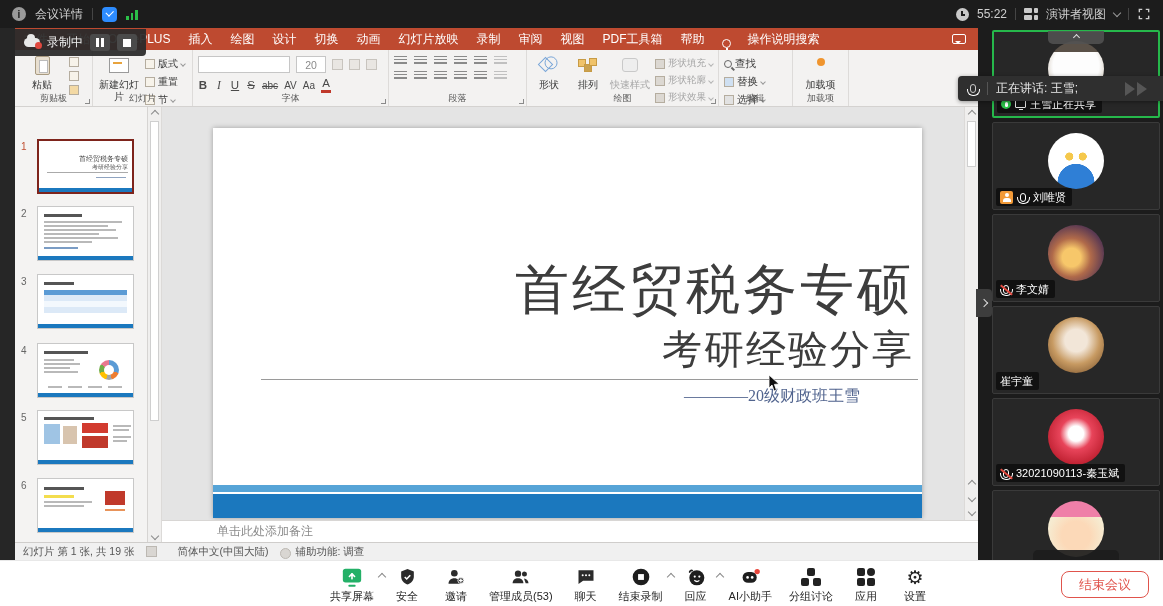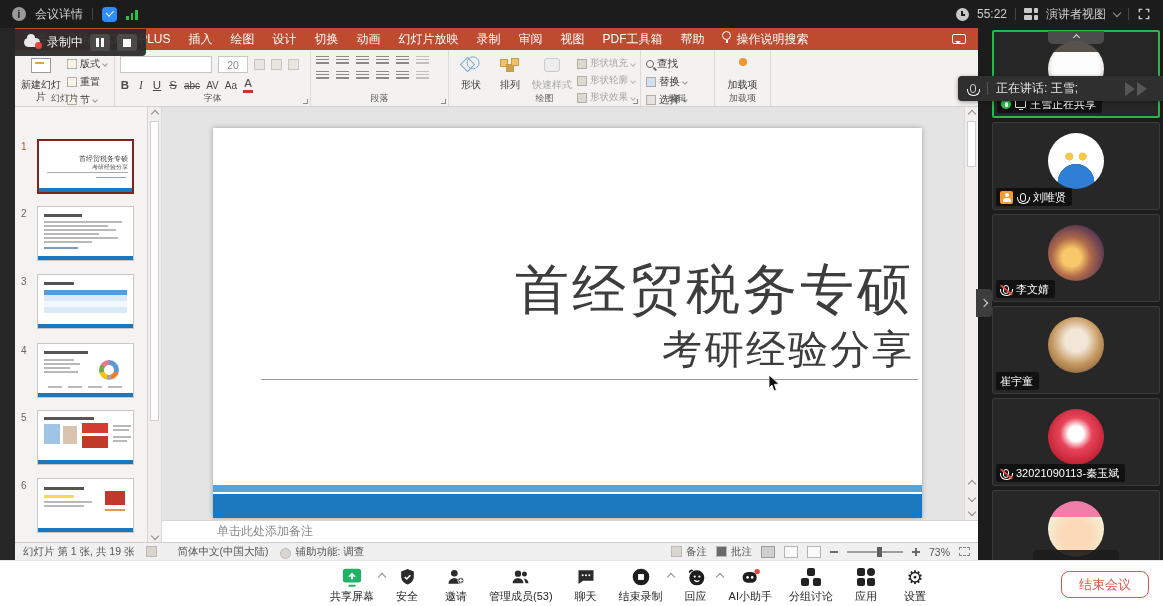--- a/index.html
+++ b/index.html
@@ -21,21 +21,21 @@
 .gridic i{background:#c9c9c9;border-radius:1px}
 .chU,.chD,.chR,.chL{display:inline-block;width:6px;height:6px}
 .chU{border-left:1.5px solid #999;border-top:1.5px solid #999;transform:rotate(45deg)}
 .chD{border-right:1.5px solid #999;border-bottom:1.5px solid #999;transform:rotate(45deg)}
 .chR{border-top:1.5px solid #ddd;border-right:1.5px solid #ddd;transform:rotate(45deg)}
 .chL{border-bottom:1.5px solid #bbb;border-left:1.5px solid #bbb;transform:rotate(45deg)}
 
 .ppt{position:absolute;left:15px;top:28px;width:963px;height:532px;background:#f3f2f1;z-index:10}
 .tabbar{position:absolute;top:0;left:0;right:0;height:22px;background:#be4a30;display:flex;align-items:center;color:#fff;font-size:12px}
 .tab{padding:0 9px;line-height:22px;white-space:nowrap}
-.tellme{display:flex;align-items:flex-start;gap:5px;padding:0 9px}
+.tellme{display:flex;align-items:flex-end;gap:16px;padding:0 9px}
 .bulb{width:9px;height:9px;border:1.4px solid #fff;border-radius:50%;position:relative}
 .bulb::after{content:'';position:absolute;left:2.2px;top:8px;width:2.5px;height:3px;background:#fff}
 .commentic{margin-left:auto;margin-right:12px;width:14px;height:10px;border:1.4px solid #fff;border-radius:2px;position:relative}
 .commentic::after{content:'';position:absolute;left:2px;bottom:-4px;border:3px solid transparent;border-top-color:#fff}
 .ribbon{position:absolute;top:22px;left:0;right:0;height:57px;background:#f3f2f1;border-bottom:1px solid #d4d2d0;display:flex}
 .rgroup{border-right:1px solid #dddbd9;position:relative;padding:3px 5px 13px;display:flex;gap:5px;align-items:flex-start}
 .rg-label{position:absolute;bottom:1px;left:0;right:0;text-align:center;font-size:9px;color:#5a5a5a}
 .launcher{position:absolute;right:2px;bottom:2px;width:5px;height:5px;border-right:1.4px solid #8a8a8a;border-bottom:1.4px solid #8a8a8a}
 .bb{display:flex;flex-direction:column;align-items:center;font-size:10px;color:#3a3a3a;width:44px;text-align:center;line-height:1.15;gap:2px}
 .bb .ic{width:24px;height:22px;margin-top:2px;position:relative}
@@ -216,20 +216,35 @@
       <span class="tab">帮助</span>
       <span class="tellme">
           <span class="bulb"></span>
           <span>操作说明搜索</span>
         </span>
       <span class="commentic"></span>
     </div>
 
     <div class="ribbon">
 
+      <div class="rgroup" style="width:78px">
+        <div class="bb">
+          <div class="ic">
+              <div class="clip"></div>
+            </div>
+          <span>粘贴</span>
+        </div>
+        <div class="mini">
+          <span class="sq"></span>
+          <span class="sq"></span>
+          <span class="sq" style="background:#f3d9a4"></span>
+        </div>
+        <div class="rg-label">剪贴板</div>
+        <div class="launcher"></div>
+      </div>
 
       <div class="rgroup" style="width:100px">
         <div class="bb" style="width:42px">
           <div class="ic">
               <div class="slideic"></div>
             </div>
           <span>新建幻灯片</span>
         </div>
         <div class="mini">
           <span class="mrow">
@@ -450,20 +465,21 @@
             <span class="chD" style="border-color:#8a8a8a"></span>
           </div>
       </div>
 
       <div class="canvasWrap">
         <div class="canvas">
           <div class="slide">
             <div class="s-title">首经贸税务专硕</div>
             <div class="s-sub">考研经验分享</div>
             <div class="s-line"></div>
+            <div class="s-by">————20级财政班王雪</div>
             <div class="s-barlight"></div>
             <div class="s-bar"></div>
             <svg class="cursor" viewBox="0 0 11 16">
                 <path d="M0 0l0 13 3-3 2 6 2.4-1L5.4 9.4 10 9z" fill="#111" stroke="#fff" stroke-width="0.8"></path>
               </svg>
           </div>
         </div>
         <div class="cscroll">
           <div class="sarrow" style="top:0">
               <span class="chU" style="border-color:#8a8a8a"></span>
@@ -488,40 +504,20 @@
     <div class="status">
       <span>幻灯片 第 1 张, 共 19 张</span>
       <span style="display:flex;align-items:center;gap:20px">
           <span class="sic"></span>
           <span>简体中文(中国大陆)</span>
         </span>
       <span style="display:flex;align-items:flex-end;gap:4px">
           <span class="sic" style="border-radius:50%"></span>
           <span>辅助功能: 调查</span>
         </span>
-      <span class="sright">
-        <span style="display:flex;align-items:center;gap:4px">
-            <span class="sic"></span>
-            <span>备注</span>
-          </span>
-        <span style="display:flex;align-items:center;gap:4px">
-            <span class="sic" style="background:#6a6a6a"></span>
-            <span>批注</span>
-          </span>
-        <span class="viewic active"></span>
-        <span class="viewic"></span>
-        <span class="viewic"></span>
-        <span class="zminus"></span>
-        <span class="ztrack">
-            <span class="zknob"></span>
-          </span>
-        <span class="zplus"></span>
-        <span>73%</span>
-        <span class="fitic"></span>
-      </span>
     </div>
   </div>
 
   <div class="rec">
     <span class="cloud"></span>
     <span>录制中</span>
     <span class="recbtn">
         <i></i>
         <i></i>
       </span>

